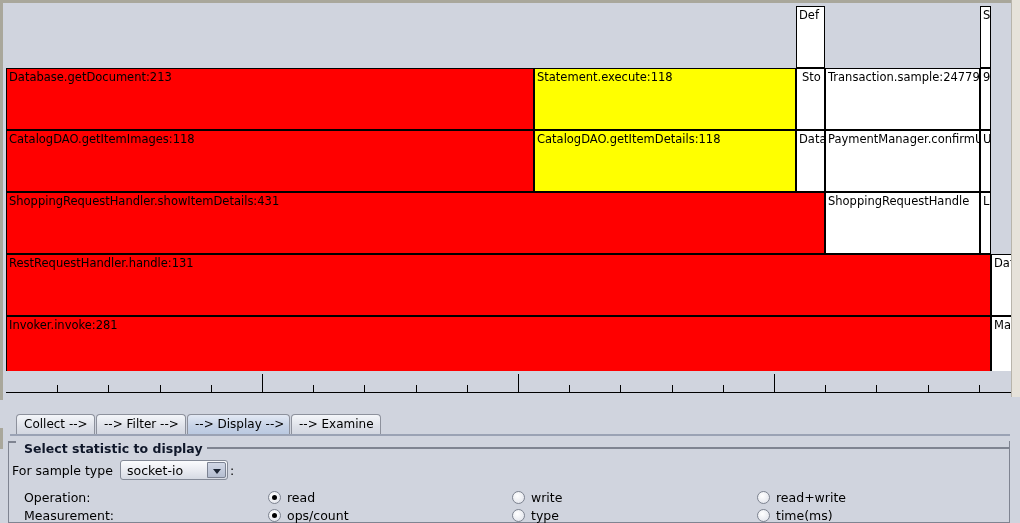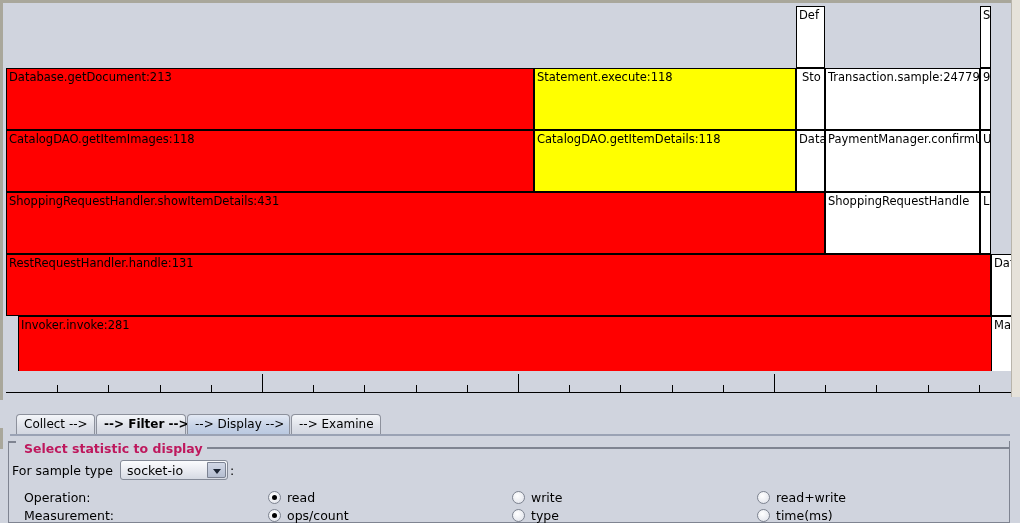--- a/index.html
+++ b/index.html
@@ -142,21 +142,21 @@
     left: 8px; top: 441px;
     width: 8px; height: 2px;
     background: #7f8491;
   }
   #panel-title {
     position: absolute;
     left: 20px; top: 441px;
     font-size: 12.5px;
     font-weight: bold;
     line-height: 15px;
-    color: #be185d;
+    color: #0f172a;
     background: #d0d4de;
     padding: 0 4px;
     white-space: nowrap;
     font-family: "DejaVu Sans", sans-serif;
   }
   #panel-top-right {
     position: absolute;
     left: 166px; top: 447px;
     width: 844px; height: 2px;
     background: #7f8491;
@@ -263,21 +263,21 @@
         <div class="frame red" style="left: 0px; top: 124px; width: 528px; height: 62px;">CatalogDAO.getItemImages:118</div>
         <div class="frame yellow" style="left: 528px; top: 124px; width: 262px; height: 62px;">CatalogDAO.getItemDetails:118</div>
         <div class="frame white" style="left: 790px; top: 124px; width: 29px; height: 62px;">Data</div>
         <div class="frame white" style="left: 819px; top: 124px; width: 155px; height: 62px;">PaymentManager.confirmU</div>
         <div class="frame white" style="left: 974px; top: 124px; width: 11px; height: 62px;">U</div>
         <div class="frame red" style="left: 0px; top: 186px; width: 819px; height: 62px;">ShoppingRequestHandler.showItemDetails:431</div>
         <div class="frame white" style="left: 819px; top: 186px; width: 155px; height: 62px;">ShoppingRequestHandle</div>
         <div class="frame white" style="left: 974px; top: 186px; width: 11px; height: 62px;">L</div>
         <div class="frame red" style="left: 0px; top: 248px; width: 985px; height: 62px;">RestRequestHandler.handle:131</div>
         <div class="frame white" style="left: 985px; top: 248px; width: 23px; height: 62px;">Data</div>
-        <div class="frame red" style="left: 12px; top: 310px; width: 985px; height: 62px;">Invoker.invoke:281</div>
+        <div class="frame red" style="left: 0px; top: 310px; width: 985px; height: 62px;">Invoker.invoke:281</div>
         <div class="frame white" style="left: 985px; top: 310px; width: 23px; height: 62px;">Main</div>
       </div>
   </div>
 
   <div id="ruler">
     <div id="ruler-base"></div>
   <div class="tick minor" style="left: 54px;"></div>
       <div class="tick minor" style="left: 105px;"></div>
       <div class="tick minor" style="left: 157px;"></div>
       <div class="tick minor" style="left: 208px;"></div>
@@ -295,21 +295,21 @@
       <div class="tick minor" style="left: 822px;"></div>
       <div class="tick minor" style="left: 873px;"></div>
       <div class="tick minor" style="left: 925px;"></div>
       <div class="tick minor" style="left: 976px;"></div>
     </div>
 
   <div id="right-gutter"></div>
 
   <div id="tabstrip">
       <div class="tab" style="left: 16px; width: 79px;">Collect --&gt;</div>
-      <div class="tab" style="left: 96px; width: 90px; font-weight: bold;">--&gt; Filter --&gt;</div>
+      <div class="tab" style="left: 96px; width: 90px;">--&gt; Filter --&gt;</div>
       <div class="tab selected" style="left: 187px; width: 103px;">--&gt; Display --&gt;</div>
       <div class="tab" style="left: 291px; width: 90px;">--&gt; Examine</div>
     </div>
   <div id="tab-underline"></div>
 
   <div id="panel"></div>
   <div id="panel-top-left"></div>
   <div id="panel-top-right"></div>
   <div id="panel-title">Select statistic to display</div>
 

